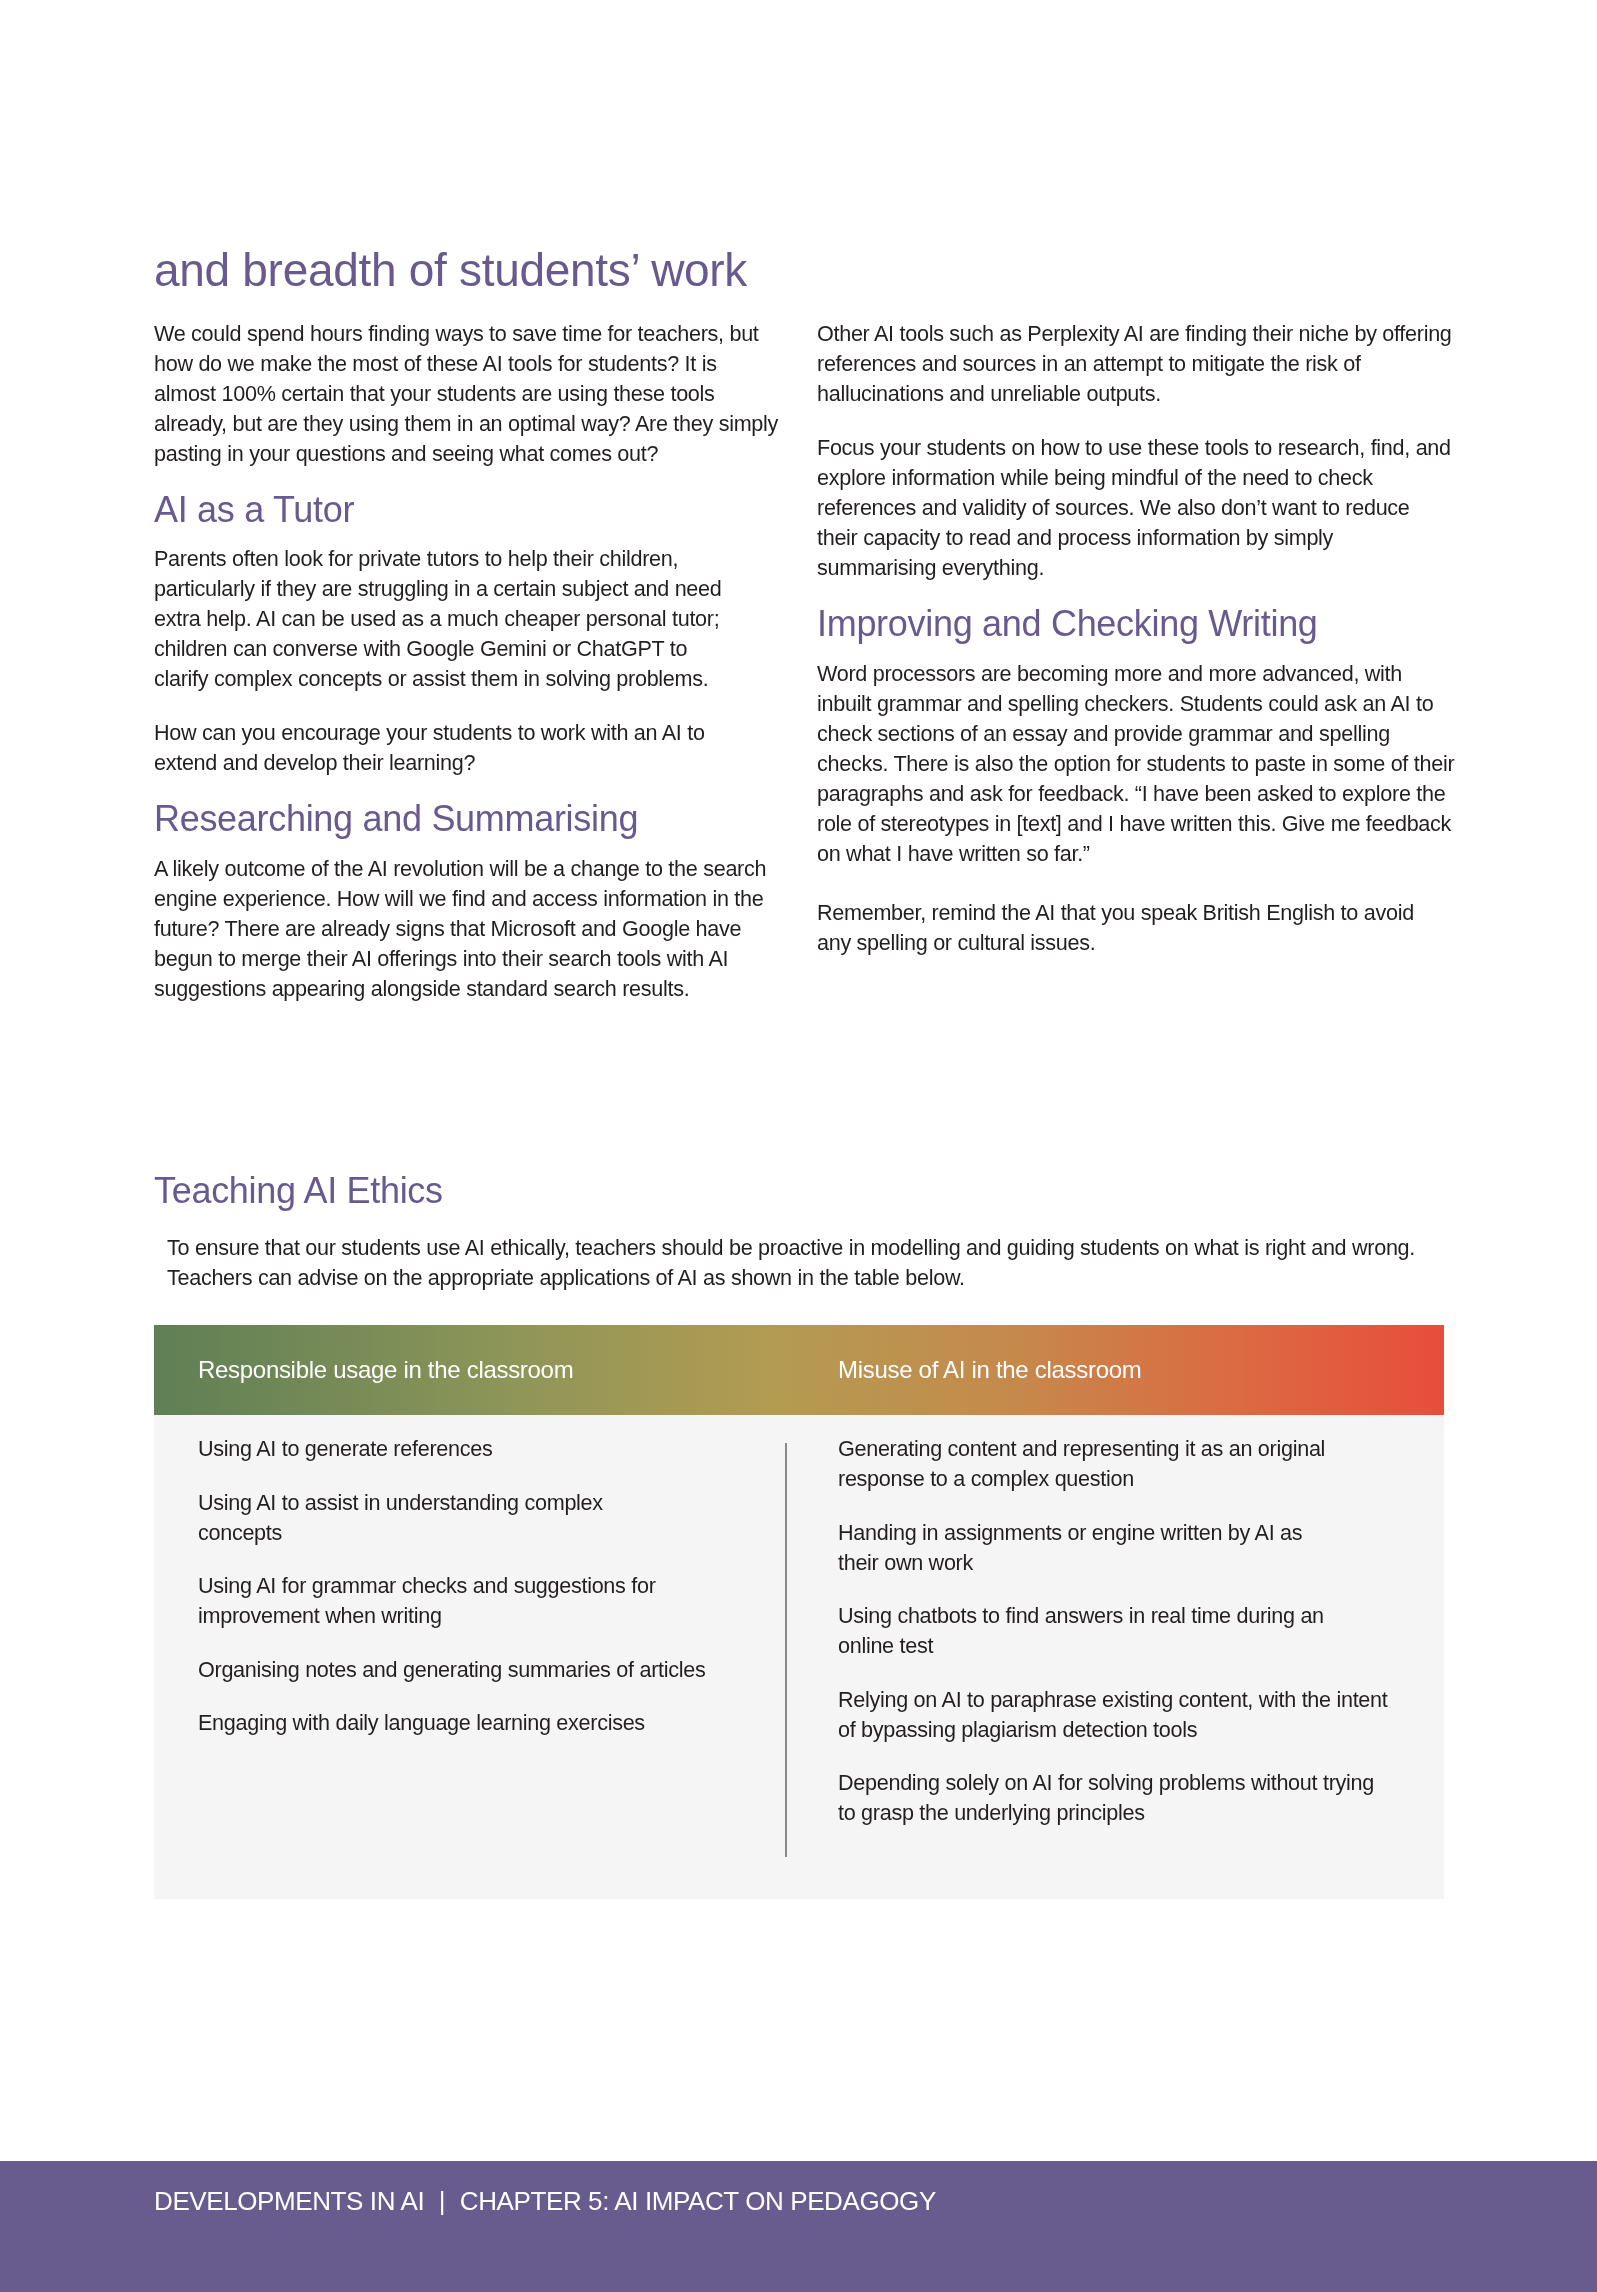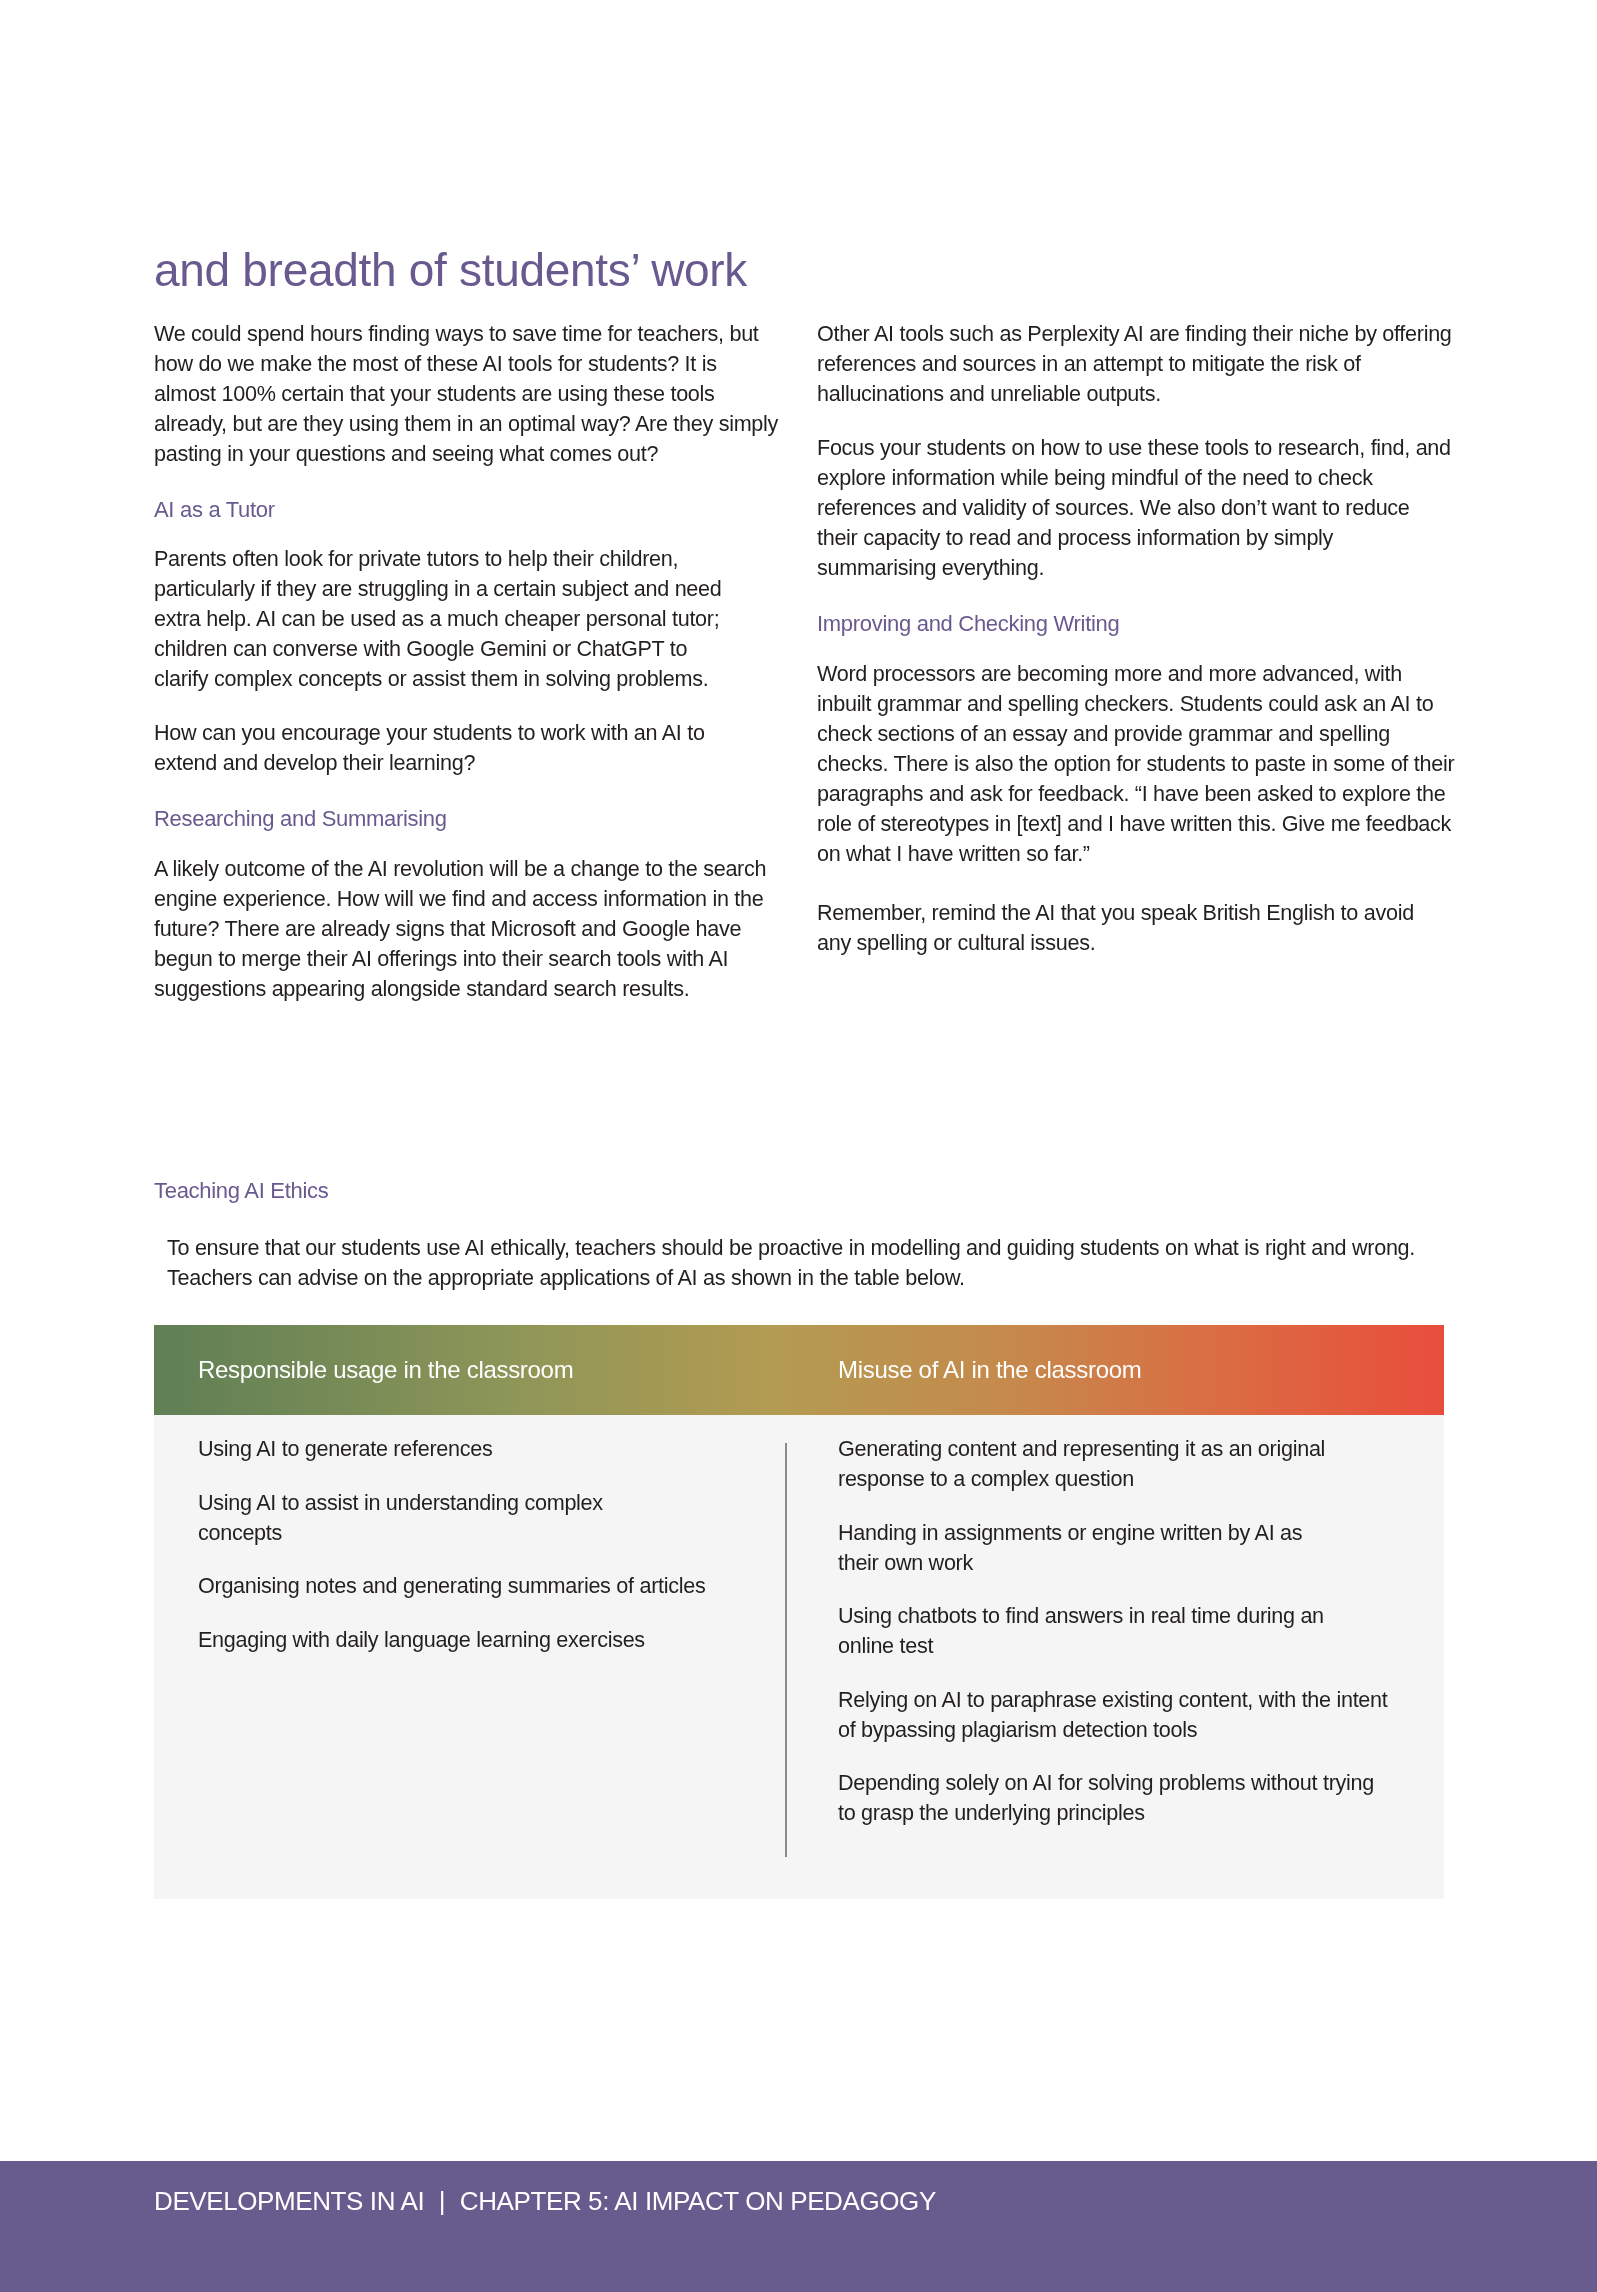--- a/index.html
+++ b/index.html
@@ -36,21 +36,21 @@
     .para {
       margin: 0;
       font-size: 21.6px;
       line-height: 30px;
       letter-spacing: -0.3px;
       color: #231f20;
     }
     .sec-heading {
       margin: 0;
       font-weight: normal;
-      font-size: 22px;
+      font-size: 36px;
       line-height: 35px;
       color: #685a8f;
       letter-spacing: -0.3px;
     }
     .ethics-heading {
       position: absolute;
       left: 154px;
       top: 1173px;
     }
     .ethics-para {
@@ -165,20 +165,21 @@
 
 <div class="table">
   <div class="table-header">
     <div class="th th-left">Responsible usage in the classroom</div>
     <div class="th th-right">Misuse of AI in the classroom</div>
   </div>
 
   <ul class="tcol tcol-left">
     <li style="width:510px;">Using AI to generate references</li>
     <li style="width:412px;">Using AI to assist in understanding complex concepts</li>
+    <li style="width:549px;">Using AI for grammar checks and suggestions for improvement when writing</li>
     <li style="width:529px;">Organising notes and generating summaries of articles</li>
     <li style="width:588px;">Engaging with daily language learning exercises</li>
   </ul>
 
   <div class="divider"></div>
 
   <ul class="tcol tcol-right">
     <li style="width:510px;">Generating content and representing it as an original response to a complex question</li>
     <li style="width:500px;">Handing in assignments or engine written by AI as their own work</li>
     <li style="width:490px;">Using chatbots to find answers in real time during an online test</li>

